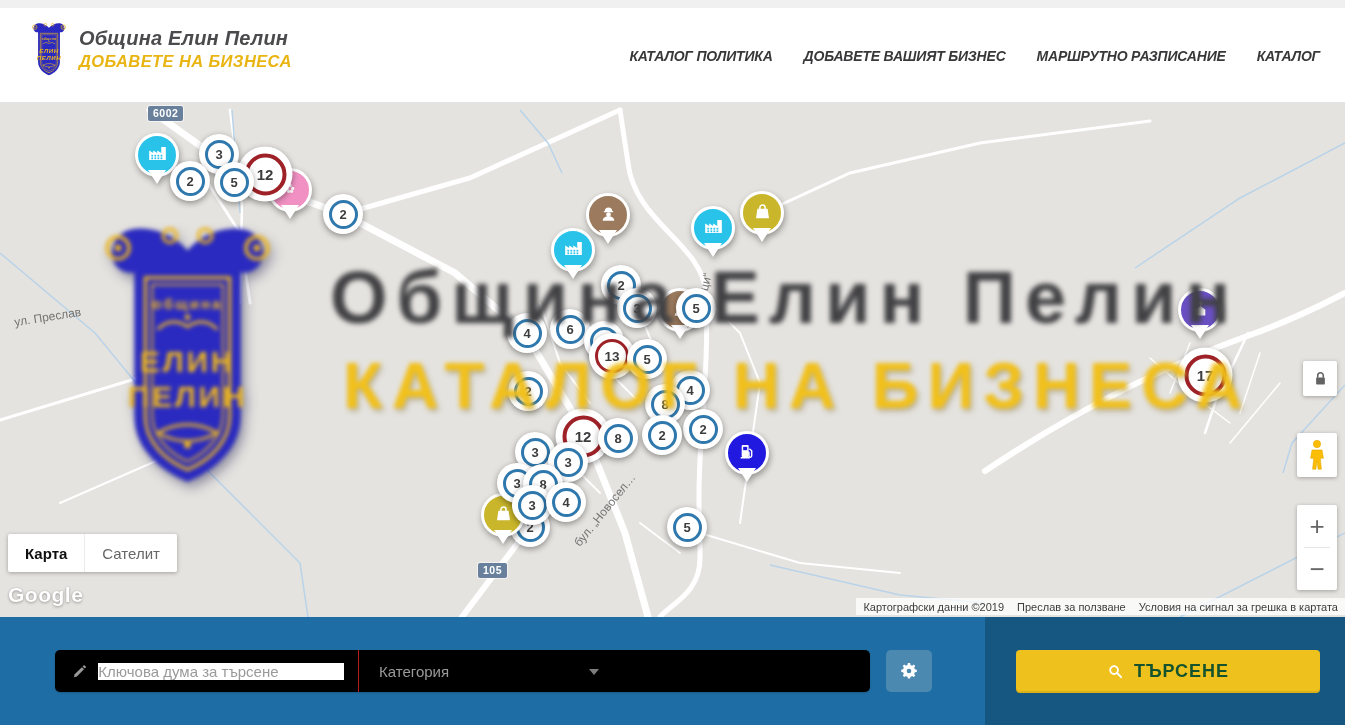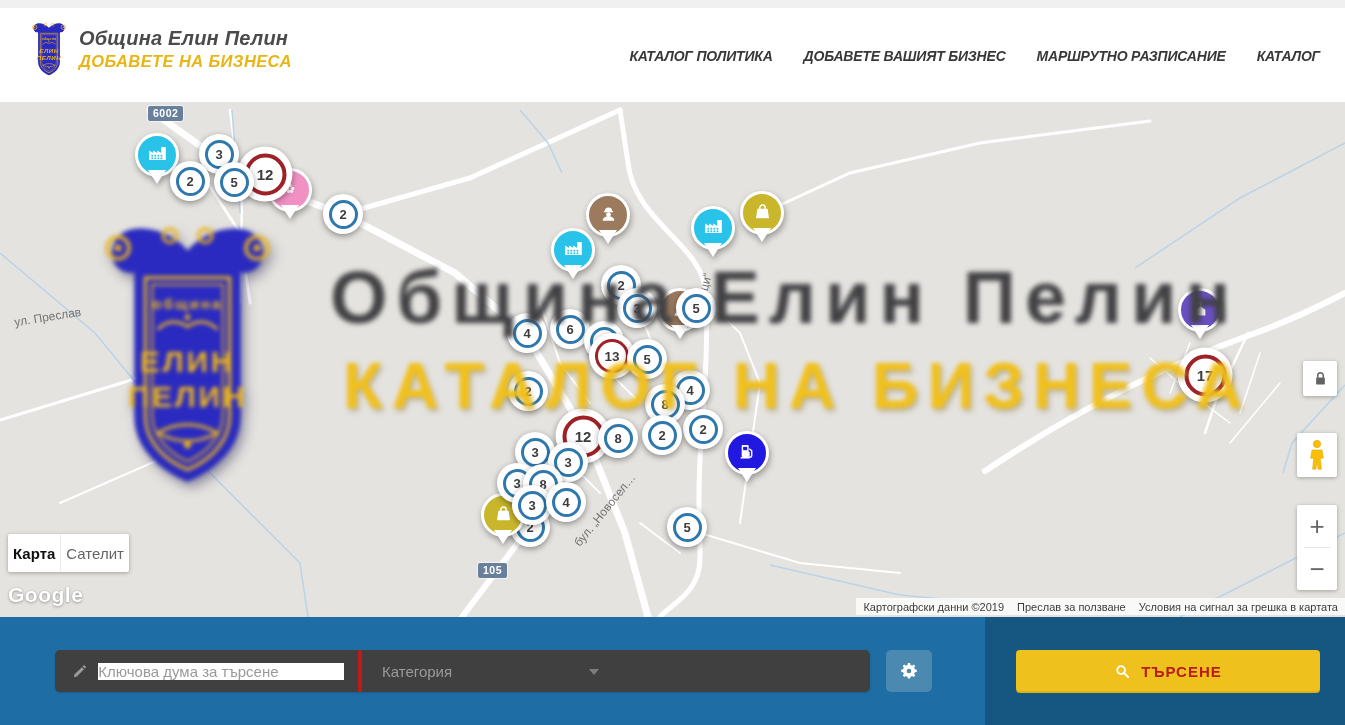--- a/index.html
+++ b/index.html
@@ -50,58 +50,58 @@
     filter:blur(2px) drop-shadow(4px 6px 6px rgba(30,30,80,.45)); pointer-events:none; }
   .wm-line1 { position:absolute; left:330px; top:152px; z-index:5; font-size:74px; font-weight:bold;
     color:#414144; letter-spacing:9px; white-space:nowrap; filter:blur(2.6px); pointer-events:none; }
   .wm-line2 { position:absolute; left:343px; top:245px; z-index:5; font-size:65px; font-weight:bold;
     color:#f1c01b; letter-spacing:9px; white-space:nowrap; filter:blur(2.2px);
     text-shadow:2px 3px 4px rgba(90,70,0,.35); pointer-events:none; }
 
   
   .maptype { position:absolute; left:8px; top:431px; z-index:10; display:flex; height:38px;
     background:#fff; border-radius:2px; box-shadow:0 1px 4px rgba(0,0,0,.3); overflow:hidden; }
-  .maptype-btn { display:flex; align-items:center; padding:0 5px; font-size:15px; cursor:pointer; }
+  .maptype-btn { display:flex; align-items:center; padding:0 17px; font-size:15px; cursor:pointer; }
   .maptype-btn.active { font-weight:bold; color:#0f0f0f; }
   .maptype-btn.idle { color:#666; border-left:1px solid #ececec; }
   .google-logo { position:absolute; left:8px; top:480px; z-index:10; font-size:21px; font-weight:bold;
     color:#fff; letter-spacing:.5px; text-shadow:0 1px 3px rgba(0,0,0,.3),0 0 1px rgba(0,0,0,.25); cursor:pointer; }
   .attrib { position:absolute; right:0; bottom:2px; z-index:10; height:17px; display:flex; align-items:center;
     background:rgba(255,255,255,.78); font-size:11px; color:#3c3c3c; padding:0 7px; }
   .attrib span { margin-left:13px; white-space:nowrap; }
   .attrib span:first-child { margin-left:0; }
   .ctl { position:absolute; z-index:10; background:#fff; box-shadow:0 1px 4px rgba(0,0,0,.3);
     display:flex; align-items:center; justify-content:center; cursor:pointer; }
   .ctl-lock { right:8px; top:258px; width:34px; height:35px; border-radius:2px; }
   .ctl-pegman { right:8px; top:330px; width:40px; height:44px; border-radius:2px; }
   .ctl-zoom { right:8px; top:402px; width:40px; height:85px; border-radius:2px; flex-direction:column; }
   .zoom-btn { width:40px; height:42px; display:flex; align-items:center; justify-content:center;
     font-size:26px; color:#666; cursor:pointer; }
   .zoom-div { width:26px; height:1px; background:#e6e6e6; }
 
   
   .bottom { position:absolute; left:0; top:617px; width:1345px; height:108px; background:#1e6da4; }
   .panel-right { position:absolute; left:985px; top:0; width:360px; height:108px; background:#155781; }
-  .search-wrap { position:absolute; left:55px; top:33px; width:815px; height:42px; background:#404040;
+  .search-wrap { position:absolute; left:55px; top:33px; width:815px; height:42px; background:#000000;
     border-radius:5px; display:flex; box-shadow:0 1px 2px rgba(0,0,0,.15); }
   .fld { display:flex; align-items:center; position:relative; }
   .fld-key { width:303px; padding:0 14px 0 17px; }
   .fld-key input { border:0; outline:0; width:100%; font-size:15px; color:#444; margin-left:11px;
     font-family:"Liberation Sans", sans-serif; }
   .fld-key input::placeholder { color:#9a9a9a; }
-  .fld-sel { border-left:4px solid #b91c1c; cursor:pointer; }
+  .fld-sel { border-left:1px solid #b91c1c; cursor:pointer; }
   .fld-cat { width:257px; } .fld-loc { width:255px; }
   .fld-sel .sel-txt { font-size:15px; color:#9a9a9a; margin-left:20px; }
   .fld-sel .caret { position:absolute; right:16px; top:19px; }
   .gear-btn { position:absolute; left:886px; top:33px; width:46px; height:42px; background:#4c89b0;
     border-radius:5px; display:flex; align-items:center; justify-content:center; cursor:pointer; }
   .search-btn { position:absolute; left:1016px; top:33px; width:304px; height:43px; background:#eec11d;
     border:0; border-radius:4px; display:flex; align-items:center; justify-content:center; gap:10px;
     cursor:pointer; box-shadow:inset 0 -2px 0 rgba(0,0,0,.08); }
-  .search-btn span { font-size:15px; font-weight:bold; color:#b91c1c; letter-spacing:1px; }
+  .search-btn span { font-size:18px; font-weight:bold; color:#14532d; letter-spacing:1px; }
 </style>
 </head>
 <body>
 
 <div class="page">
 
   <div class="top-strip"></div>
 
   <div class="header">
     <div class="logo">

